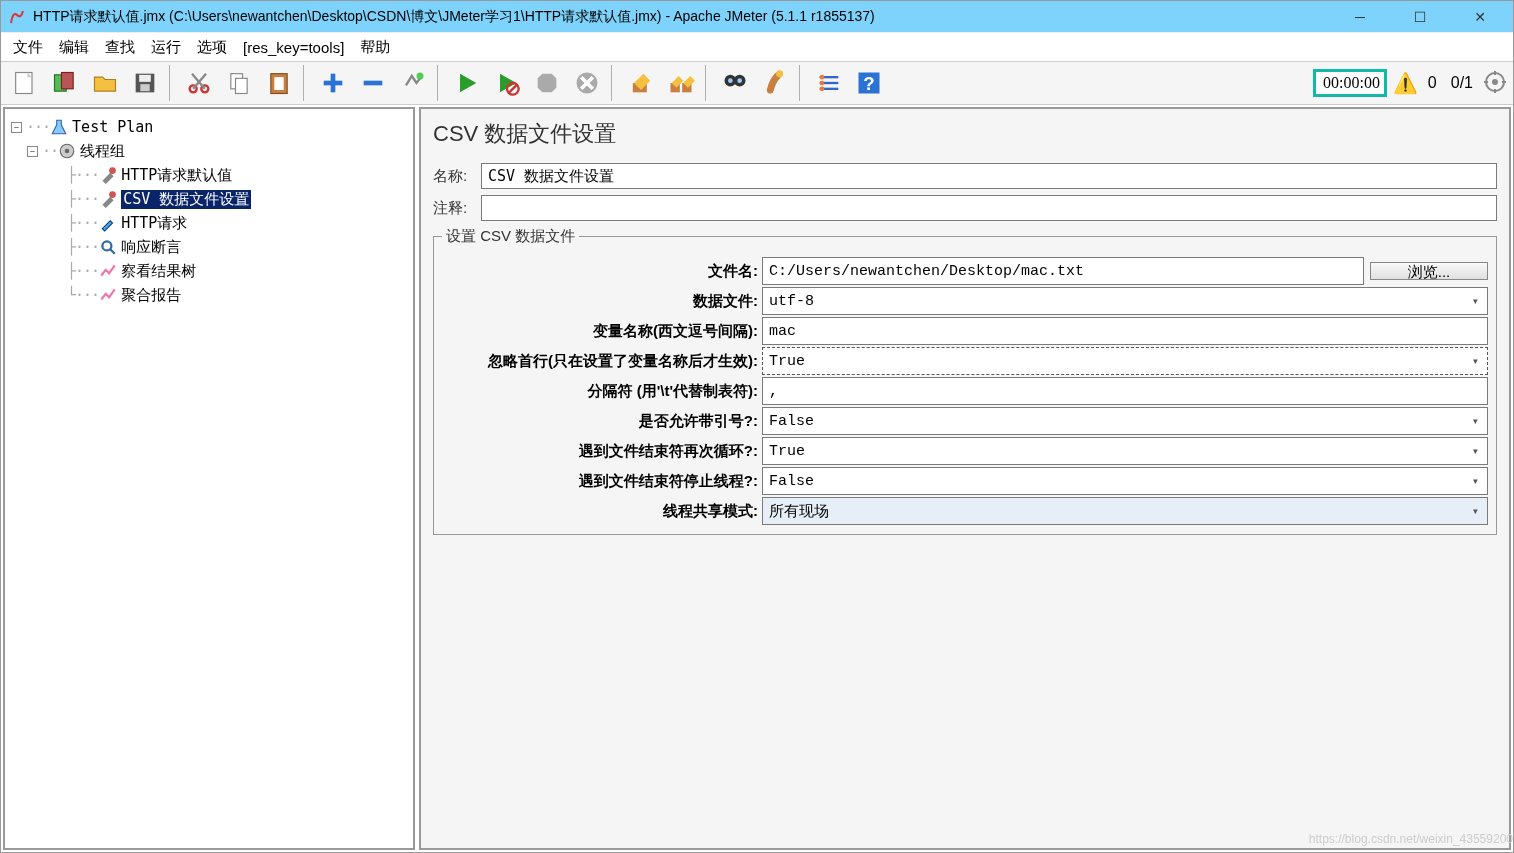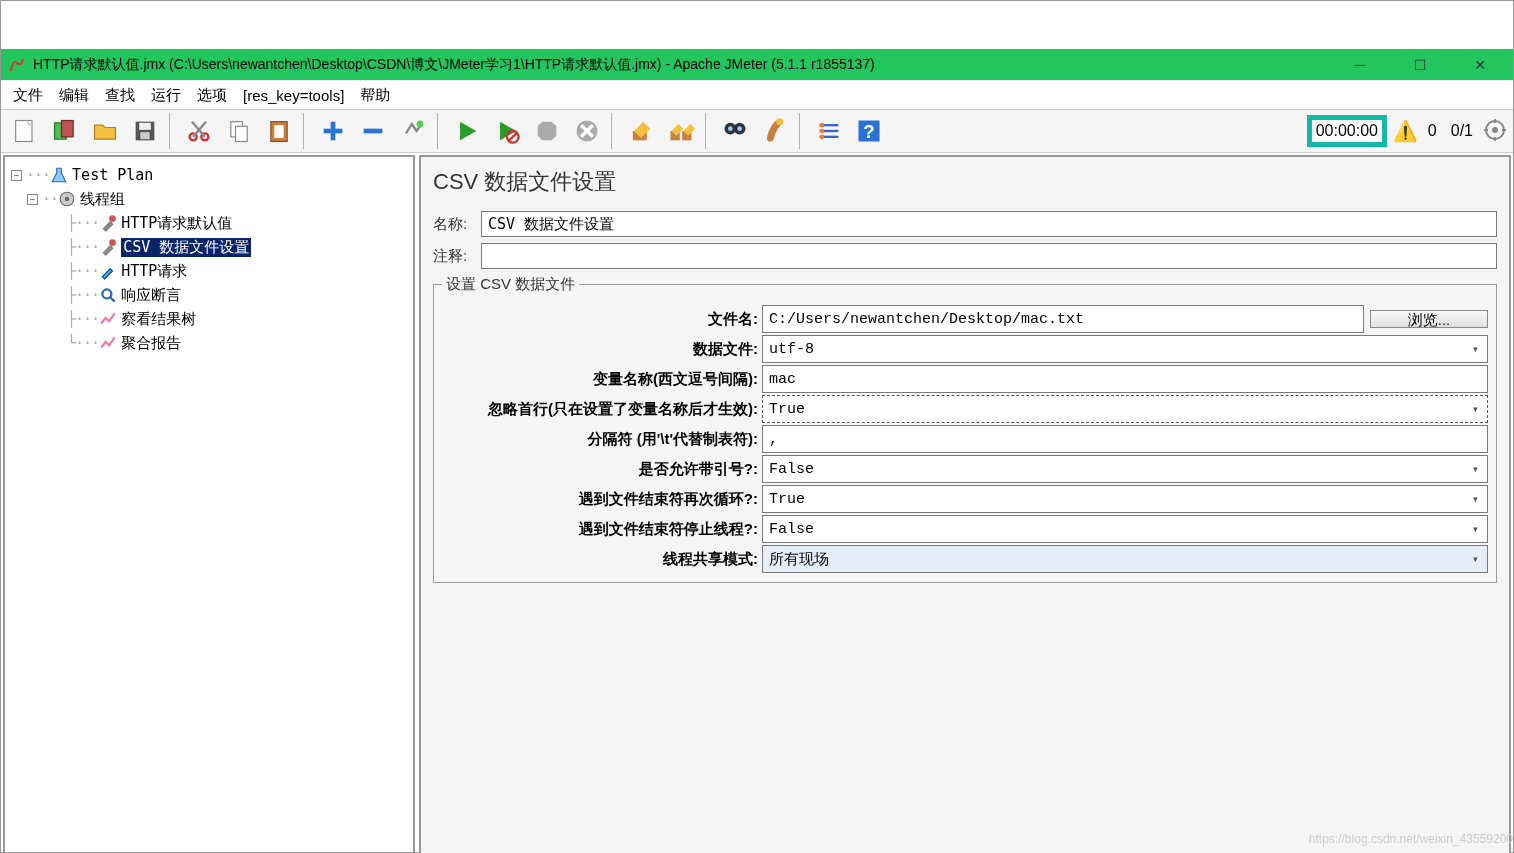--- a/index.html
+++ b/index.html
@@ -1,30 +1,30 @@
 <!DOCTYPE html>
 <html><head>
 <meta charset="utf-8">
 <style>
 * { box-sizing: border-box; margin: 0; padding: 0; }
 body { font-family: "Microsoft YaHei", Arial, sans-serif; font-size: 13px; background: #fff; overflow: hidden; }
 .window { width: 1514px; height: 853px; border: 1px solid #999; background: #fff; position: relative; }
-.titlebar { height: 32px; display: flex; align-items: center; padding: 0 8px; background: #22c55e; border-bottom: 1px solid #eee; margin-top: 48px; }
+.titlebar { height: 32px; display: flex; align-items: center; padding: 0 8px; background: #7dd3fc; border-bottom: 1px solid #eee; }
 .titlebar .icon { width: 16px; height: 16px; margin-right: 8px; }
 .titlebar .title { flex: 1; font-size: 14px; color: #000; }
 .winbtns { display: flex; gap: 30px; padding-right: 10px; }
 .winbtn { width: 30px; height: 24px; display: flex; align-items: center; justify-content: center; cursor: default; font-size: 14px; color: #333; }
 .menubar { height: 28px; display: flex; align-items: center; padding: 0 6px; gap: 4px; font-size: 15px; color: #000; }
 .menubar span { padding: 2px 6px; cursor: default; text-align: center; }
 .toolbar { height: 44px; display: flex; align-items: center; padding: 2px 6px; background: #f5f5f5; border-top: 1px solid #ccc; border-bottom: 1px solid #ccc; gap: 4px; }
 .tbtn { width: 36px; height: 36px; display: flex; align-items: center; justify-content: center; border: 1px solid transparent; background: transparent; cursor: default; }
 .tbtn svg { width: 28px; height: 28px; }
 .sep { width: 6px; height: 36px; border-left: 1px solid #b0b0b0; margin: 0 2px; }
 .tb-right { margin-left: auto; display: flex; align-items: center; gap: 6px; }
-.timer { border: 5px solid #14b8a6; padding: 2px 4px; font-family: Liberation Sans, sans-serif; font-size: 16px; background: #fff; min-width: 74px; text-align: right; }
+.timer { border: 3px solid #14b8a6; padding: 2px 4px; font-family: Liberation Serif, serif; font-size: 16px; background: #fff; min-width: 74px; text-align: right; }
 .warn { font-size: 20px; }
 .counter { font-size: 16px; padding: 0 4px; }
 .body { display: flex; height: calc(100% - 104px); }
 .tree-pane { width: 412px; border: 2px solid #999; border-right: 2px solid #999; margin: 2px; padding: 6px; overflow: auto; font-family: "SimSun", monospace; font-size: 15px; }
 .tree-row { display: flex; align-items: center; height: 24px; cursor: default; white-space: nowrap; }
 .tree-indent { display: inline-block; }
 .tree-toggle { width: 11px; height: 11px; border: 1px solid #888; display: inline-flex; align-items: center; justify-content: center; font-size: 9px; line-height: 1; margin-right: 4px; color: #555; }
 .tree-lines { color: #aaa; font-family: monospace; letter-spacing: -1px; }
 .tree-icon { width: 18px; height: 18px; margin-right: 4px; display: inline-flex; align-items: center; justify-content: center; }
 .tree-row.selected .tree-label { background: #0a246a; color: #fff; padding: 0 2px; }

